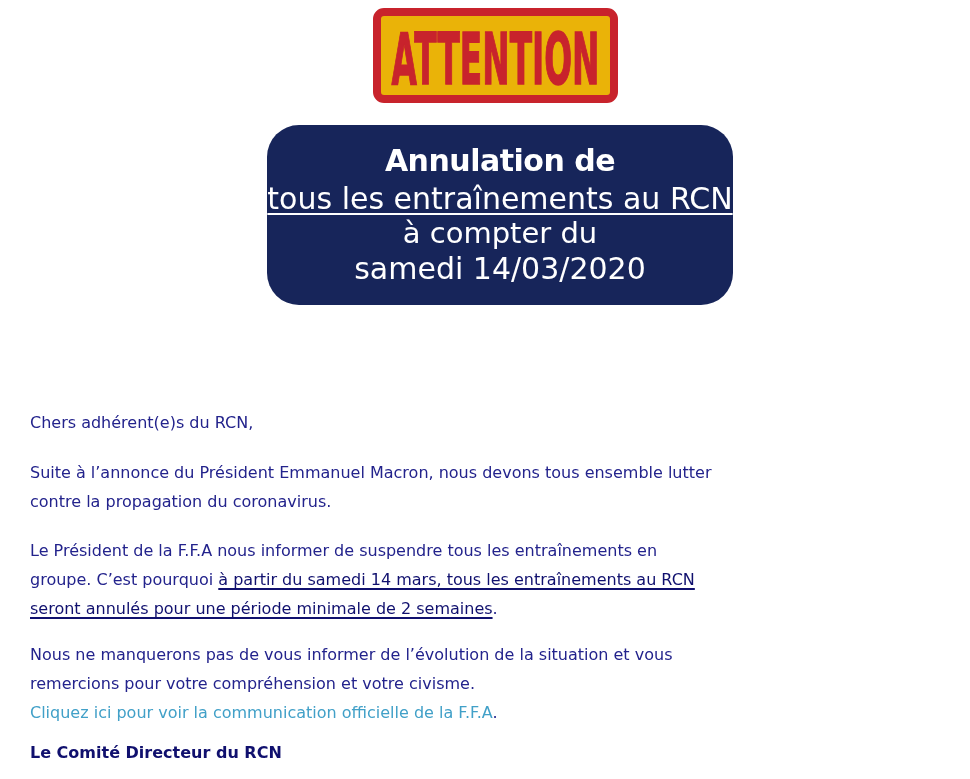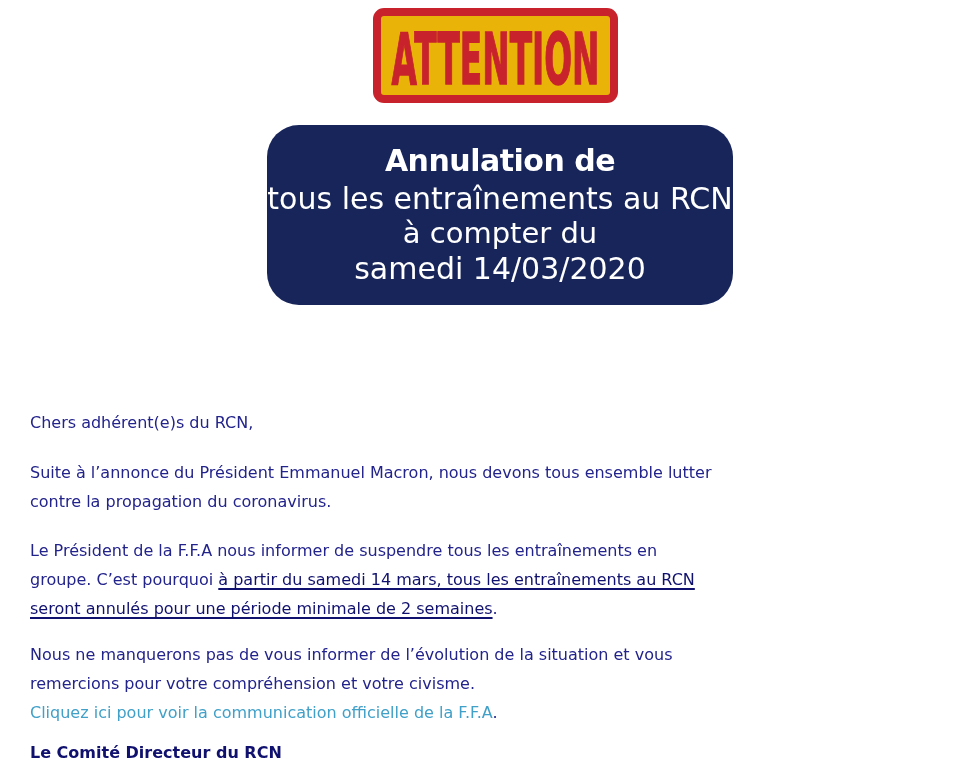--- a/index.html
+++ b/index.html
@@ -40,20 +40,21 @@
     padding-top:15px;
   }
   .card-title{
     font-size:30px;font-weight:bold;line-height:41px;letter-spacing:-0.5px;
   }
   .card-line{
     font-size:29px;line-height:35px;
   }
   .card-line.big{font-size:30px;}
   .card-line.underline{
+    text-decoration:underline;
     text-decoration-thickness:2px;
     text-underline-offset:4px;
   }
   
   .letter-body{
     position:absolute;left:30px;top:0;width:920px;height:779px;
     color:var(--body-text);
     font-size:16px;line-height:29px;
   }
   .para{position:absolute;left:0;white-space:nowrap;}

